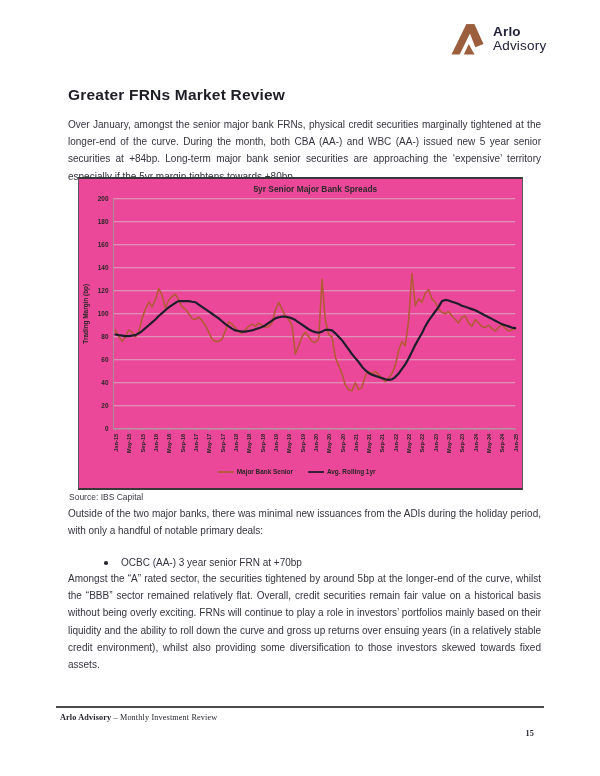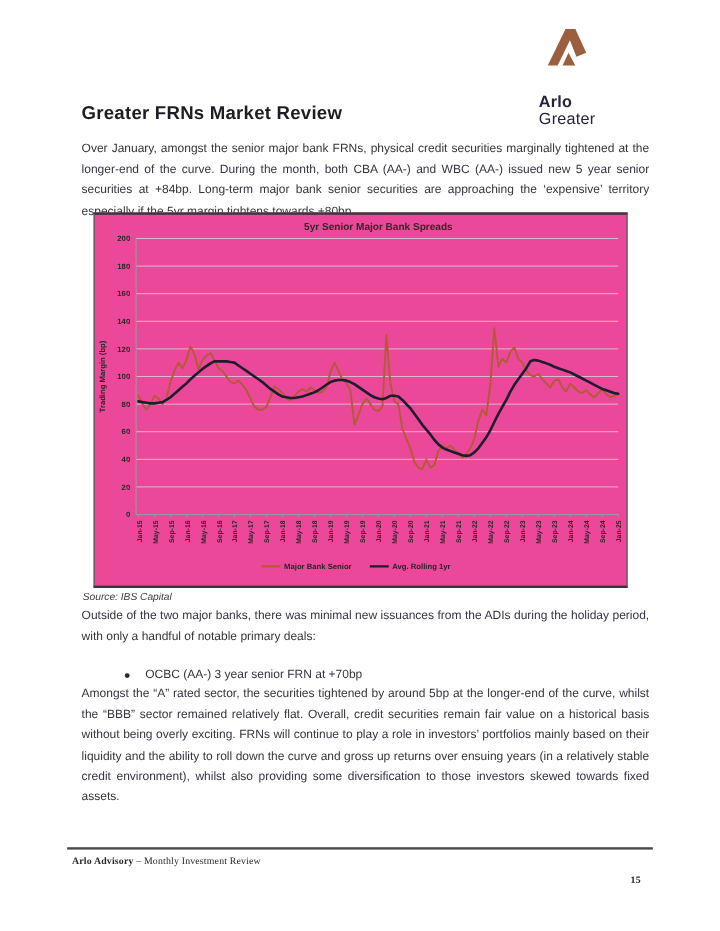--- a/index.html
+++ b/index.html
@@ -1,21 +1,21 @@
 <!DOCTYPE html>
 <html><head>
 <meta charset="utf-8">
 <style>
   html,body{margin:0;padding:0;background:#ffffff;}
   .page{
     position:relative;width:600px;height:776px;background:#ffffff;overflow:hidden;
     font-family:"Liberation Sans", sans-serif;color:#34343f;
   }
   
-  .logo{position:absolute;left:449px;top:18px;display:flex;align-items:center;gap:18px;flex-direction:column;}
+  .logo{position:absolute;left:449px;top:18px;display:flex;align-items:center;gap:7px;}
   .logo svg{display:block;}
   .logo-text{line-height:14px;color:#23233a;font-size:13.5px;letter-spacing:.2px;}
   .logo-text .bold{font-weight:bold;}
   
   .title{
     position:absolute;left:68px;top:86px;width:480px;
     font-size:15.5px;font-weight:bold;color:#1d1d26;letter-spacing:.2px;
   }
   
   .para{
@@ -27,21 +27,21 @@
   .p3{top:560px;}
   
   .chart-box{
     position:absolute;left:78px;top:177px;width:445px;height:313px;
     border:1px solid #5a5a5a;border-top:2.5px solid #383838;border-bottom:2.5px solid #383838;
     box-sizing:border-box;background:#ec4899;
   }
   .chart-box svg{width:100%;height:100%;font-family:"Liberation Sans", sans-serif;}
   
   .source{
-    position:absolute;left:69px;top:492px;font-size:8.5px;font-style:italic;color:#3a3a44;
+    position:absolute;left:69px;top:492px;font-size:8.5px;color:#3a3a44;
   }
   
   .bullets{position:absolute;left:88px;top:544px;width:440px;font-size:10px;line-height:14.2px;
     list-style:none;margin:12px;padding:0;color:#34343f;}
   .bullets li{position:relative;padding-left:21px;}
   .bullets li::before{
     content:"";position:absolute;left:4px;top:5.2px;width:3.6px;height:3.6px;border-radius:50%;
     background:#2a2a33;
   }
   
@@ -61,21 +61,21 @@
   <div class="logo">
     <svg width="37" height="42" viewBox="0 0 90 100">
       <g>
         <path class="logo-fill" d="M6 88 L42 14 L62 14 L26 88 Z" stroke-linejoin="round" fill="#9b5f3e"></path>
         <path class="logo-fill" d="M42 14 L62 14 L84 62 L64 70 Z" stroke-linejoin="round" fill="#9b5f3e"></path>
         <path class="logo-fill" d="M36 88 L48 62 L62 88 Z" fill="#9b5f3e"></path>
       </g>
     </svg>
     <div class="logo-text">
       <div class="bold">Arlo</div>
-      <div>Greater</div>
+      <div>Advisory</div>
     </div>
   </div>
 
   <div class="title">Greater FRNs Market Review</div>
 
   <p class="para p1">Over January, amongst the senior major bank FRNs, physical credit securities marginally tightened at the longer-end of the curve. During the month, both CBA (AA-) and WBC (AA-) issued new 5 year senior securities at +84bp. Long-term major bank senior securities are approaching the ‘expensive’ territory especially if the 5yr margin tightens towards +80bp.</p>
 
   <div class="chart-box">
     <svg id="chart-svg" viewBox="0 0 445 313">
         <line x1="33" x2="440" y1="253.0" y2="253.0" stroke="#d4d4d4" stroke-width="0.7"></line>

